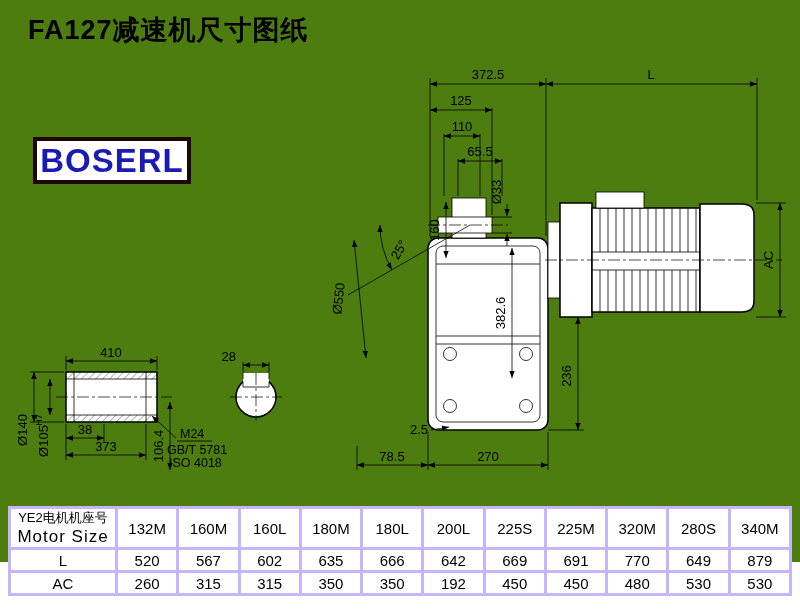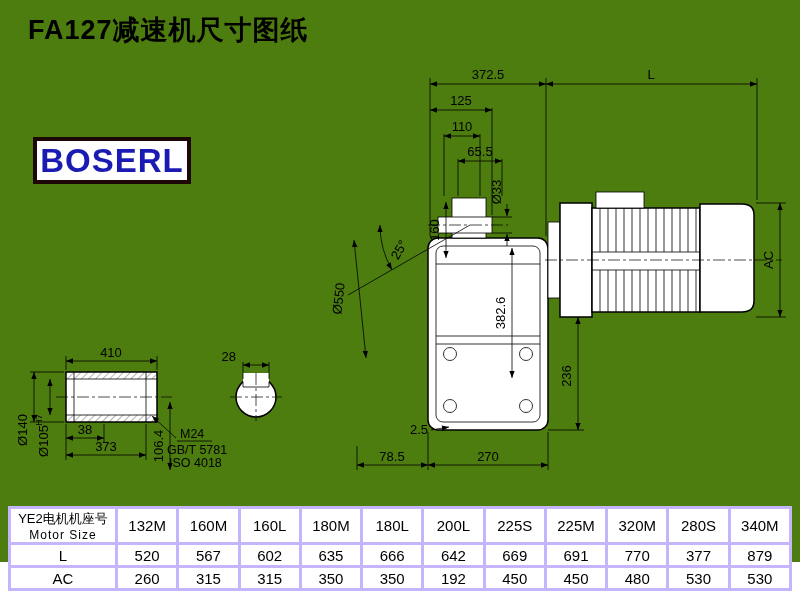--- a/index.html
+++ b/index.html
@@ -14,21 +14,21 @@
 svg text.sup{font-size:9px}
 .s-thick{stroke:#000;stroke-width:1.5;fill:none}
 .s-thin{stroke:#000;stroke-width:0.8;fill:none}
 .fw{fill:#fff}
 .cl{stroke:#000;stroke-width:0.7;fill:none;stroke-dasharray:12 3 3 3}
 .dim{stroke:#000;stroke-width:0.8;fill:none}
 table.spec{position:absolute;left:8px;top:506px;width:784px;border-collapse:collapse;table-layout:fixed;background:#fff}
 table.spec td,table.spec th{border:3px solid #c4b5fd;text-align:center;vertical-align:middle;font-size:15px;font-weight:normal;color:#000;height:23px;padding:0;overflow:hidden}
 table.spec tr.hdr th{height:36px}
 .hcn{font-size:13px}
-.hen{font-size:12px;letter-spacing:1px}
+.hen{font-size:17px;letter-spacing:1px}
 </style>
 </head>
 <body>
 
 <div id="page">
 
   <div class="title">FA127减速机尺寸图纸</div>
 
   <div class="logo">
     <span>BOSERL</span>
@@ -197,21 +197,21 @@
       <td>L</td>
       <td>520</td>
       <td>567</td>
       <td>602</td>
       <td>635</td>
       <td>666</td>
       <td>642</td>
       <td>669</td>
       <td>691</td>
       <td>770</td>
-      <td>377</td>
+      <td>649</td>
       <td>879</td>
     </tr>
     <tr>
       <td>AC</td>
       <td>260</td>
       <td>315</td>
       <td>315</td>
       <td>350</td>
       <td>350</td>
       <td>192</td>

